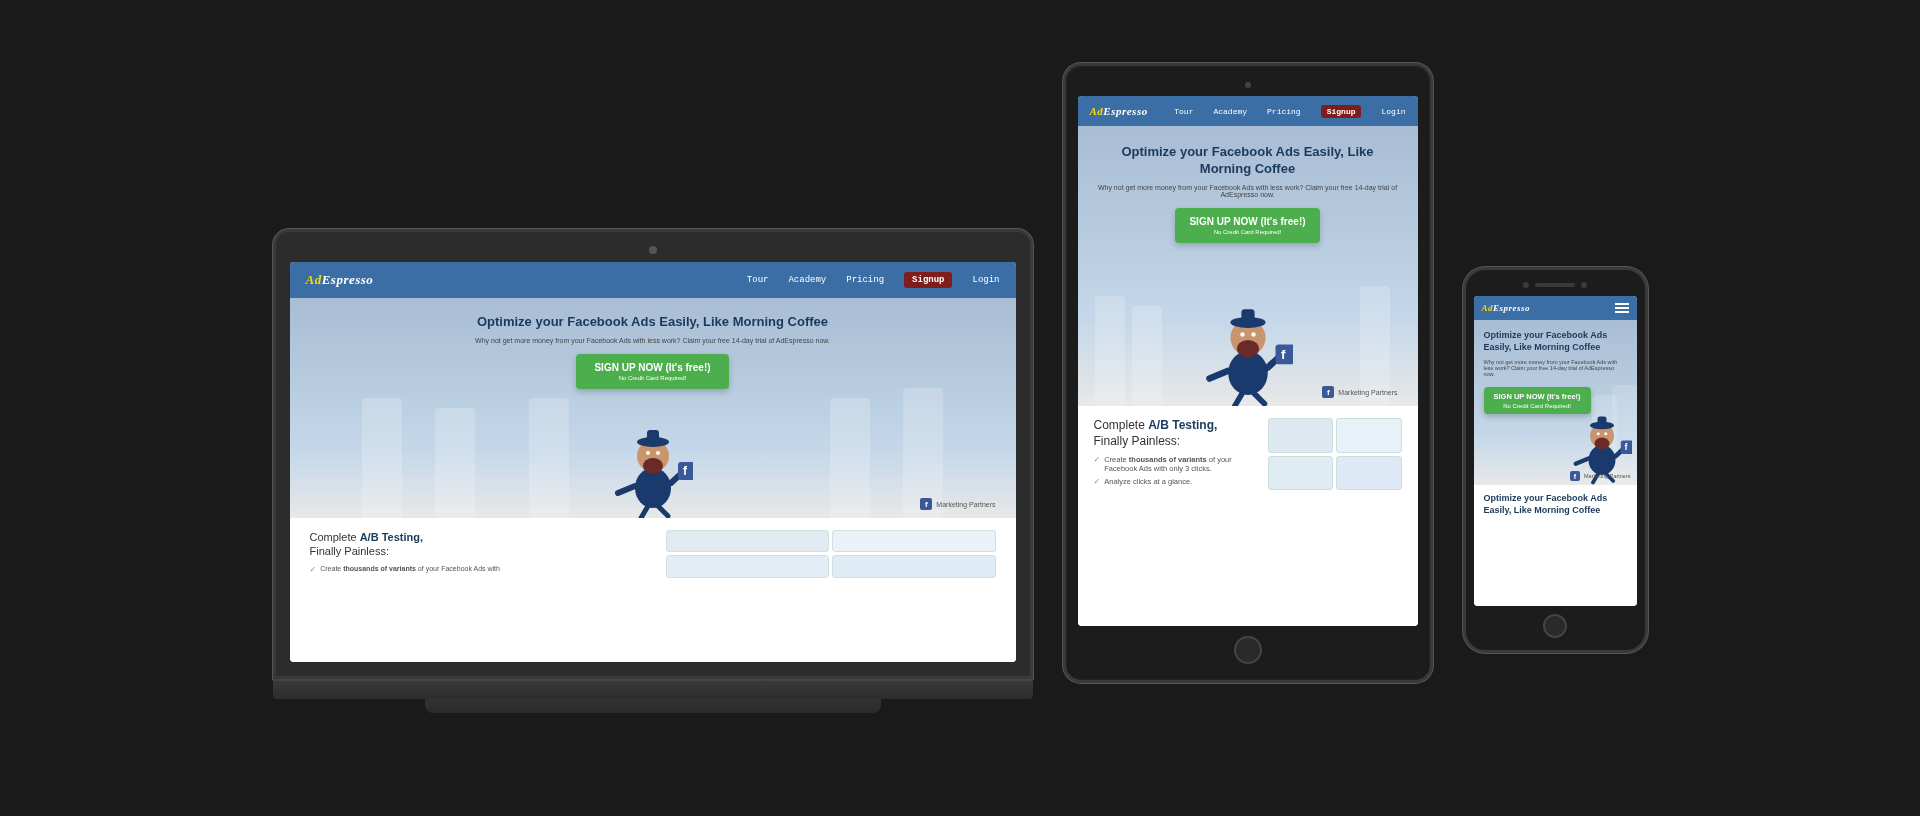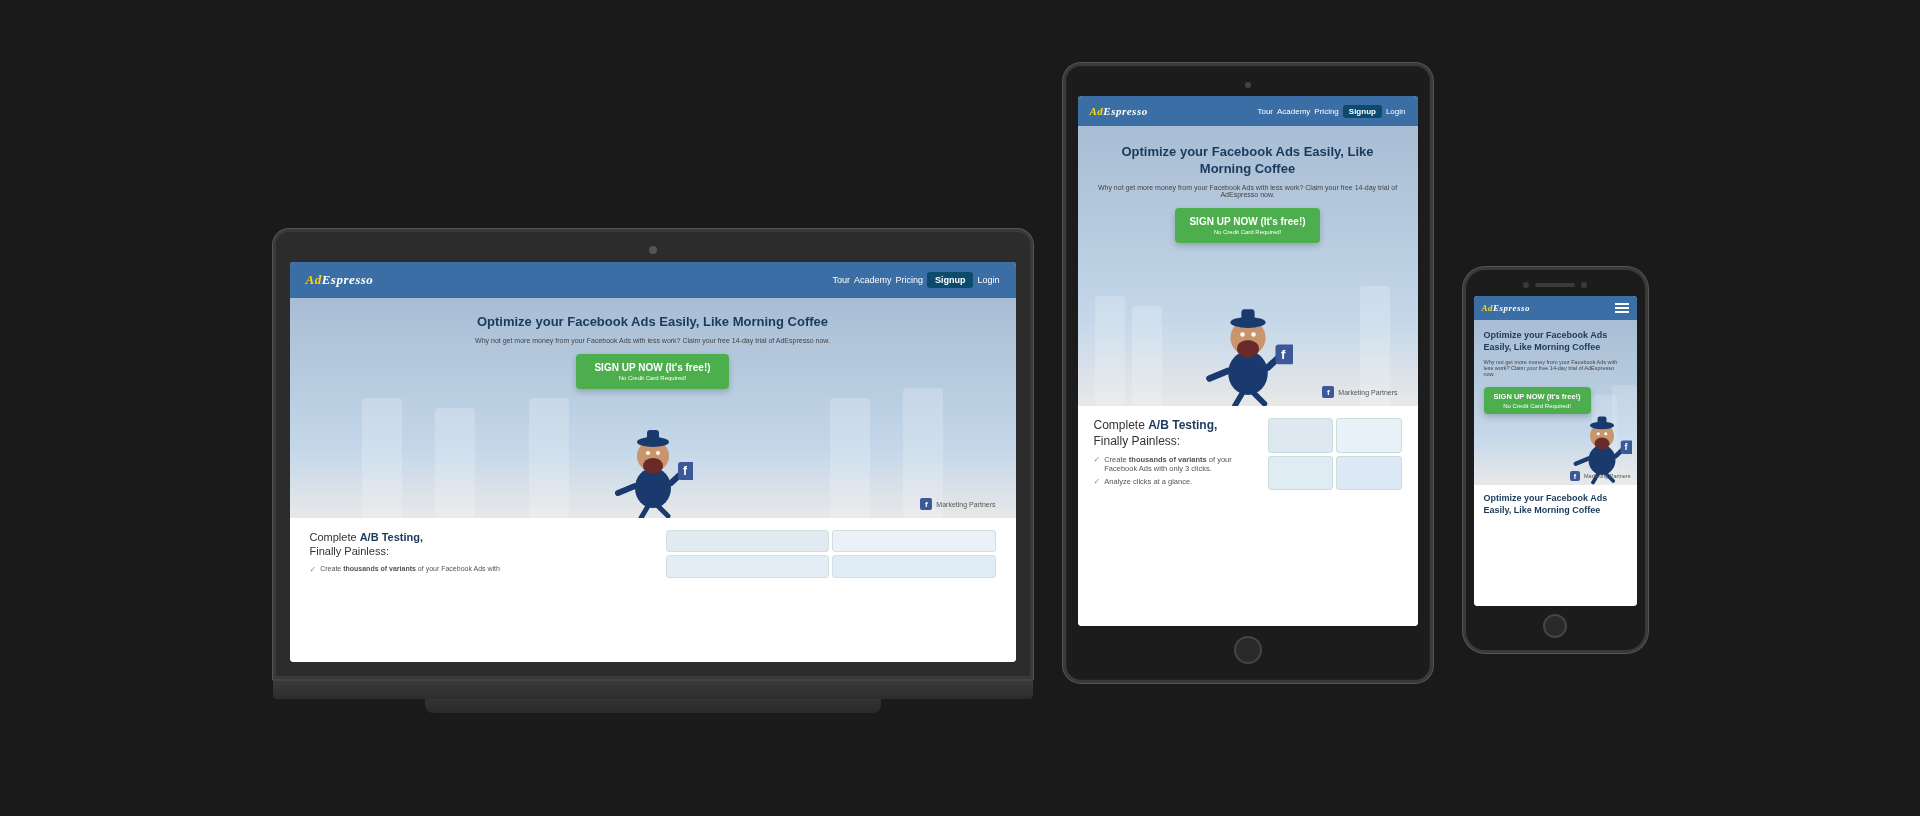--- a/index.html
+++ b/index.html
@@ -180,32 +180,33 @@
       letter-spacing: 0.5px;
     }
 
     .site-logo span {
       color: #ffd700;
     }
 
     .nav-links {
       display: flex;
       align-items: center;
-      gap: 4px;
+      gap: 20px;
+      font-family: Liberation Mono, monospace;
     }
 
     .nav-link {
       color: white;
       font-size: 9px;
       text-decoration: none;
       font-weight: 500;
     }
 
     .nav-signup {
-      background: #0c4a6e;
+      background: #7f1d1d;
       color: white;
       padding: 3px 8px;
       border-radius: 3px;
       font-size: 9px;
       font-weight: bold;
     }
 
     .site-hero {
       background: linear-gradient(180deg, #a8bdd4 0%, #b8cce0 40%, #c5d8ea 70%, #e8e8e8 100%);
       padding: 16px 24px 0;

